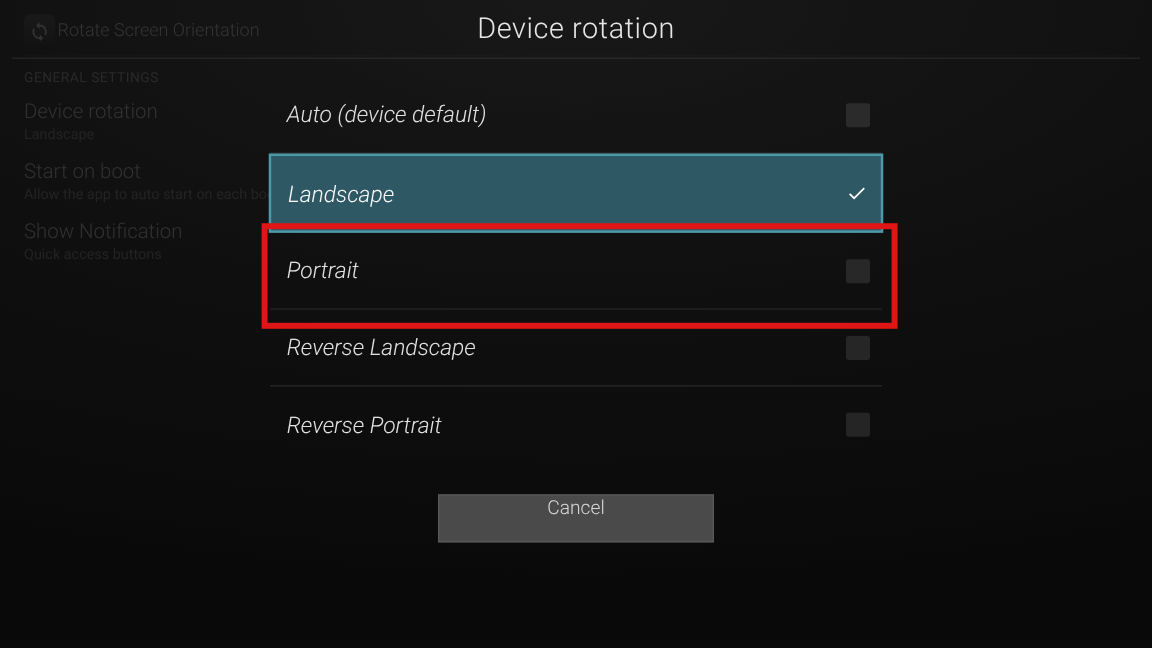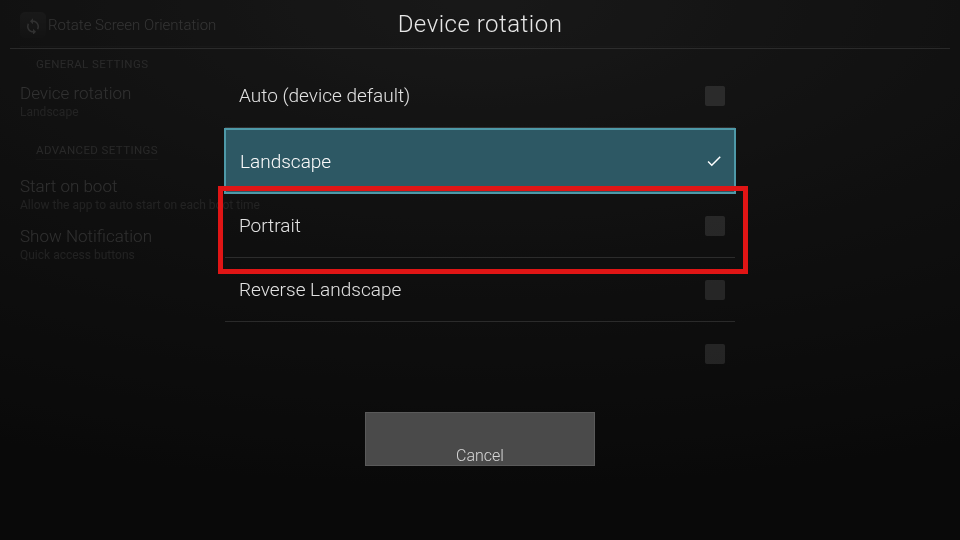--- a/index.html
+++ b/index.html
@@ -23,21 +23,21 @@
     padding: 2px 0 6px 0;
   }
   .bg-appicon {
     width: 26px; height: 26px; border-radius: 5px;
     background: linear-gradient(#3a3a3a,#262626);
     display:flex;align-items:center;justify-content:center;
   }
   .bg-appicon svg { width:18px; height:18px; }
   .bg-appname { font-size: 15px; color: #8e8e8e; font-weight: 300; }
   .bg-hr { height:1px; background: rgba(255,255,255,0.06); margin: 2px 0 8px 0; }
-  .bg-section { font-size: 11.5px; letter-spacing: 0.4px; color:#6e6e6e; text-transform: uppercase; margin: 10px 0 4px 16px; }
+  .bg-section { font-size: 11.5px; letter-spacing: 0.4px; color:#6e6e6e; text-transform: uppercase; margin: 10px 0 4px 0; }
   .bg-section.ul { border-bottom:1px solid rgba(255,255,255,0.07); display:inline-block; padding-bottom:2px;}
   .bg-item { margin: 12px 0 14px 0; }
   .bg-item-title { font-size: 17px; color:#888; font-weight:300; }
   .bg-item-sub { font-size: 12px; color:#5c5c5c; margin-top:2px; }
 
   
   .scrim {
     position:absolute; inset:0;
     background: rgba(0,0,0,0.45);
   }
@@ -60,20 +60,21 @@
     width: 510px;
     margin-left:auto; margin-right:auto;
   }
   .option {
     position:relative;
     height: 64px;
     display:flex; align-items:center;
     padding: 0 14px;
     border-bottom: 1px solid rgba(255,255,255,0.12);
     text-align:left;
+    font-style:italic;
   }
   .option-label {
     font-size: 19px; font-weight:300; color:#e2e2e2;
   }
   .option .box {
     position:absolute; right: 10px; top:50%; transform:translateY(-50%);
     width:20px; height:20px;
     background: rgba(255,255,255,0.10);
     border-radius:2px;
     display:flex; align-items:center; justify-content:center;
@@ -90,26 +91,26 @@
   .highlight-frame {
     position:absolute;
     border: 5px solid #e01515;
     pointer-events:none;
   }
   .cancel-row {
     margin-top: 26px;
     display:flex; justify-content:center;
   }
   .cancel-btn {
-    width: 230px; height: 54px;
+    width: 230px; height: 40px;
     background: #4a4a4a;
     border: 1px solid #5a5a5a;
     color:#d8d8d8;
     font-size:16px; font-weight:300;
-    display:flex; align-items:flex-end; justify-content:center;
+    display:flex; align-items:flex-start; justify-content:center;
     cursor:pointer;
   }
 </style>
 </head>
 <body>
 
 <div class="bg-page">
   <div class="bg-header">
     <div class="bg-appicon">
       <svg viewBox="0 0 24 24">
@@ -119,21 +120,20 @@
     <div class="bg-appname">Rotate Screen Orientation</div>
   </div>
   <div class="bg-hr"></div>
 
   <div class="bg-section">GENERAL SETTINGS</div>
   <div class="bg-item">
     <div class="bg-item-title">Device rotation</div>
     <div class="bg-item-sub">Landscape</div>
   </div>
 
-  <div class="bg-section ul">ADVANCED SETTINGS</div>
   <div class="bg-item">
     <div class="bg-item-title">Start on boot</div>
     <div class="bg-item-sub">Allow the app to auto start on each boot time</div>
   </div>
   <div class="bg-item">
     <div class="bg-item-title">Show Notification</div>
     <div class="bg-item-sub">Quick access buttons</div>
   </div>
 </div>
 
@@ -164,20 +164,21 @@
       <span class="option-label">Portrait</span>
       <span class="box"></span>
     </div>
 
     <div class="option">
       <span class="option-label">Reverse Landscape</span>
       <span class="box"></span>
     </div>
 
     <div class="option" style="border-bottom:none">
+      <span class="option-label">Reverse Portrait</span>
       <span class="box"></span>
     </div>
 
   </div>
 
   <div class="cancel-row">
     <div class="cancel-btn">
       <span>Cancel</span>
     </div>
   </div>

